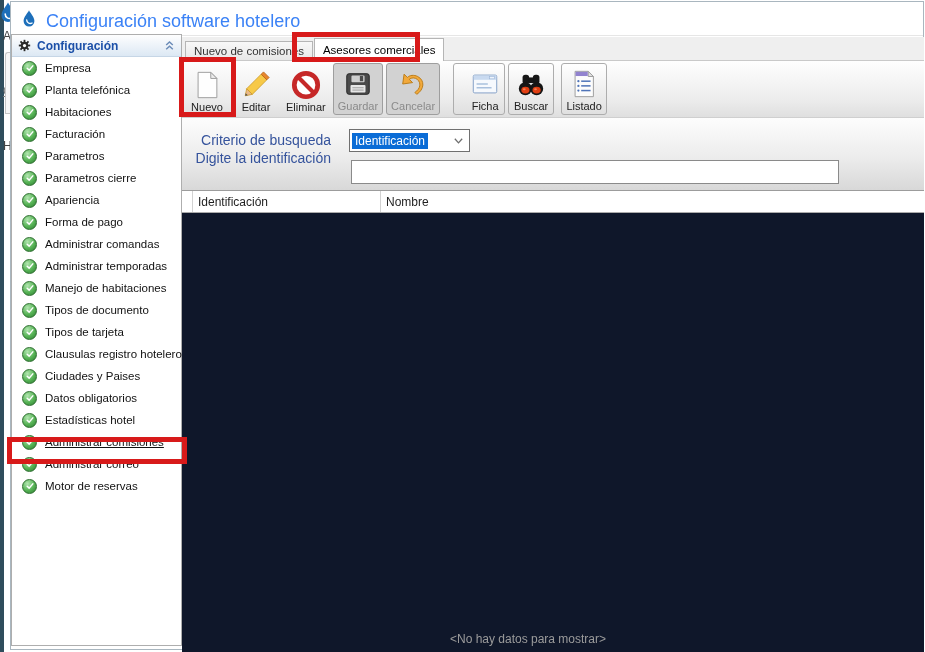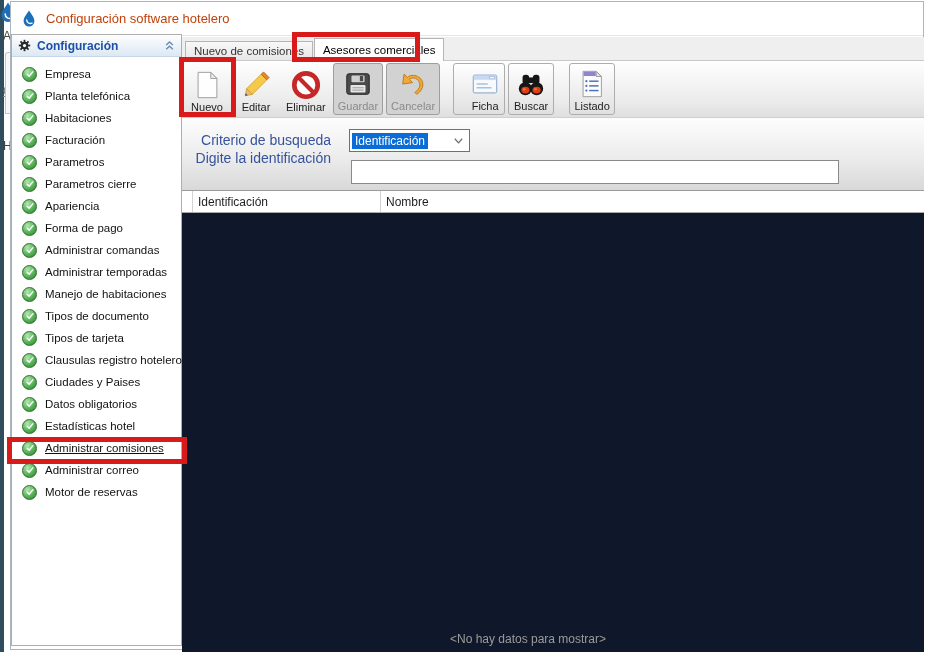--- a/index.html
+++ b/index.html
@@ -18,29 +18,29 @@
   .bg-frag:nth-of-type(3) { left:3px; top:139px; }
   .bg-box-frag { position:absolute; left:5px; top:52px; width:6px; height:62px; z-index:0;
     background:#f7f7f7; border:1px solid #c5c5c5; border-right:none; border-top-left-radius:3px; }
 
   
   .app-window { position:absolute; left:10px; top:1px; width:914px; height:649px;
     background:#fff; border:1px solid #a9b6bf; z-index:1; }
 
   .titlebar { position:relative; height:34px; background:#fff; border-bottom:1px solid #e6e6e6; }
   .titlebar .app-icon { position:absolute; left:8px; top:7px; width:20px; height:20px; }
-  .titlebar .title-text { position:absolute; left:35px; top:9px; font-size:13px; color:#c2410c; white-space:nowrap; }
+  .titlebar .title-text { position:absolute; left:35px; top:9px; font-size:18px; color:#3b82f6; white-space:nowrap; }
 
   
   .sidebar { position:absolute; left:0; top:32px; width:171px; height:612px;
     background:#fff; border:1px solid #aeaeae; }
   .side-header { height:22px; display:flex; align-items:center; gap:6px; padding:0 6px;
     background:linear-gradient(#fefefe,#dce8f4); border-bottom:1px solid #c6d6e6; }
   .side-header-label { flex:1; font-weight:bold; font-size:12px; color:#1c50a8; white-space:nowrap; }
-  .side-items { padding-top:6px; }
+  .side-items { padding-top:0; }
   .side-item { height:22px; display:flex; align-items:center; gap:8px; padding-left:10px;
     cursor:pointer; white-space:nowrap; }
   .side-label { font-size:11.5px; color:#111; }
   .side-item.selected .side-label { text-decoration:underline; }
   .check-icon { width:15px; height:15px; flex:0 0 15px; border-radius:50%;
     background:radial-gradient(circle at 35% 28%, #b2e6b0, #55b254 55%, #2e7d32);
     border:1px solid #2c6e2e; display:flex; align-items:center; justify-content:center; }
 
   
   .main { position:absolute; left:171px; top:35px; width:742px; height:614px; background:#fff; }
@@ -55,21 +55,21 @@
   .toolbar { display:flex; align-items:flex-start; height:57px; padding:2px 0 0 2px; gap:3px;
     background:linear-gradient(180deg,#fefefe,#ececec 70%,#dfdfdf); border-bottom:1px solid #cfcfcf; }
   .tb-btn { min-width:46px; height:52px; padding:1px 4px 2px 4px; display:flex; flex-direction:column;
     align-items:center; justify-content:flex-end; gap:1px; cursor:pointer; border-radius:3px;
     font-size:11px; color:#222; }
   .tb-icon { width:30px; height:30px; }
   .tb-icon svg { width:100%; height:100%; display:block; }
   .tb-btn.raised { border:1px solid #adadad; background:linear-gradient(#ffffff,#e0e0e0); }
   .tb-btn.disabled { border:1px solid #9e9e9e; background:#d2d2d2; color:#8a8a8a; cursor:default; }
   .tb-btn.group-gap { margin-left:10px;padding-left:16px; }
-  .tb-btn.group-gap2 { margin-left:12px; }
+  .tb-btn.group-gap2 { margin-left:4px; }
 
   .search-panel { position:relative; height:73px;
     background:linear-gradient(180deg,#fdfdfd,#ececec 55%,#d8d8d8); border-bottom:1px solid #9c9c9c; }
   .s-label { position:absolute; left:0; width:149px; text-align:right; font-size:14px; color:#35539c; white-space:nowrap; }
   .s-label.row1 { top:14px; }
   .s-label.row2 { top:32px; }
   .combo { position:absolute; left:167px; top:11px; width:121px; height:23px; background:#fff;
     border:1px solid #707070; display:flex; align-items:center; padding:0 5px 0 2px; cursor:pointer; }
   .combo .sel-value { background:#0a6cd6; color:#fff; font-size:12px; padding:1px 3px; white-space:nowrap; }
   .combo .chev { margin-left:auto; width:11px; height:8px; }

